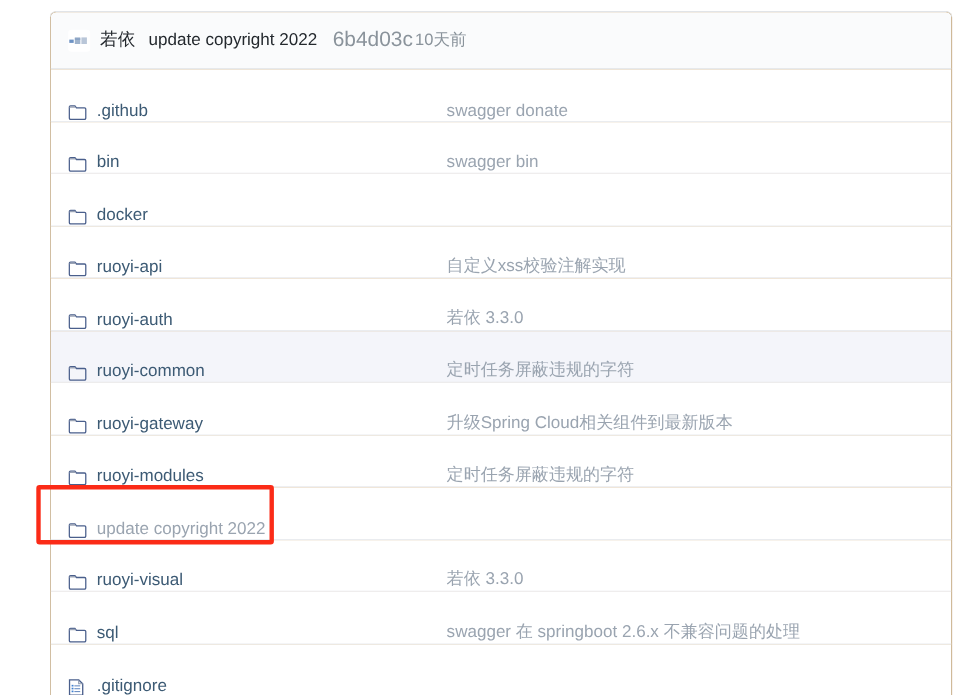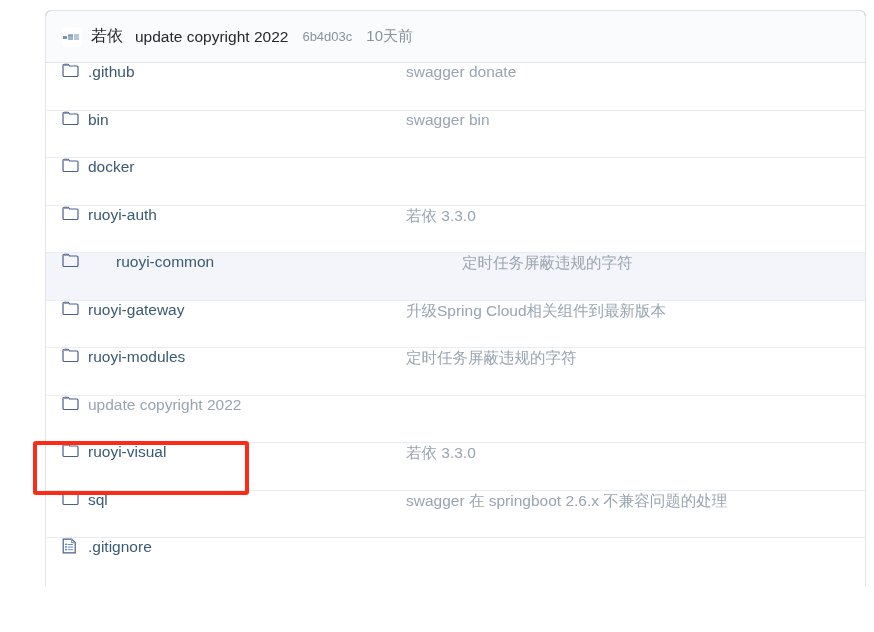--- a/index.html
+++ b/index.html
@@ -66,45 +66,44 @@
     cursor: pointer;
   }
   .commit-message {
     font-size: 15.5px;
     color: #24292e;
     margin-right: 14px;
     white-space: nowrap;
     cursor: pointer;
   }
   .commit-sha {
-    font-size: 13px;
+    font-size: 19px;
     color: #8a939b;
-    margin-right: 14px;
+    margin-right: 2px;
     white-space: nowrap;
     cursor: pointer;
   }
   .commit-time {
     font-size: 15px;
     color: #8a939b;
     white-space: nowrap;
   }
 
   
   .file-row {
     height: 47.5px;
     display: flex;
-    align-items: flex-start;
+    align-items: flex-end;
     padding: 0 16px;
     box-sizing: border-box;
     border-bottom: 1px solid #eaecef;
     background: #ffffff;
   }
   .file-row.highlight {
     background: #f4f5fa;
-    gap: 28px;
   }
   .file-row:last-child {
     border-bottom: none;
   }
 
   .icon-cell {
     width: 26px;
     flex: 0 0 26px;
     display: flex;
     align-items: center;
@@ -192,20 +191,30 @@
         </span>
         <span class="name-cell">docker</span>
       </div>
       <div class="file-row">
         <span class="icon-cell">
           <svg class="ic" width="17" height="15" viewBox="0 0 17 15" aria-hidden="true">
             <path d="M1 2.5 A1.2 1.2 0 0 1 2.2 1.3 H6.1 L7.5 3.0 H14.8 A1.2 1.2 0 0 1 16 4.2 V12.3 A1.2 1.2 0 0 1 14.8 13.5 H2.2 A1.2 1.2 0 0 1 1 12.3 Z" fill="none" stroke="#4a5f8c" stroke-width="1.2"></path>
             <path d="M1.2 2.6 A1 1 0 0 1 2.2 1.6 H6.0 L7.3 3.0 H2.0 A0.9 0.9 0 0 0 1.2 3.8 Z" fill="#9aa3b5"></path>
           </svg>
         </span>
+        <span class="name-cell">ruoyi-api</span>
+        <span class="msg-cell">自定义xss校验注解实现</span>
+      </div>
+      <div class="file-row">
+        <span class="icon-cell">
+          <svg class="ic" width="17" height="15" viewBox="0 0 17 15" aria-hidden="true">
+            <path d="M1 2.5 A1.2 1.2 0 0 1 2.2 1.3 H6.1 L7.5 3.0 H14.8 A1.2 1.2 0 0 1 16 4.2 V12.3 A1.2 1.2 0 0 1 14.8 13.5 H2.2 A1.2 1.2 0 0 1 1 12.3 Z" fill="none" stroke="#4a5f8c" stroke-width="1.2"></path>
+            <path d="M1.2 2.6 A1 1 0 0 1 2.2 1.6 H6.0 L7.3 3.0 H2.0 A0.9 0.9 0 0 0 1.2 3.8 Z" fill="#9aa3b5"></path>
+          </svg>
+        </span>
         <span class="name-cell">ruoyi-auth</span>
         <span class="msg-cell">若依 3.3.0</span>
       </div>
       <div class="file-row highlight">
         <span class="icon-cell">
           <svg class="ic" width="17" height="15" viewBox="0 0 17 15" aria-hidden="true">
             <path d="M1 2.5 A1.2 1.2 0 0 1 2.2 1.3 H6.1 L7.5 3.0 H14.8 A1.2 1.2 0 0 1 16 4.2 V12.3 A1.2 1.2 0 0 1 14.8 13.5 H2.2 A1.2 1.2 0 0 1 1 12.3 Z" fill="none" stroke="#4a5f8c" stroke-width="1.2"></path>
             <path d="M1.2 2.6 A1 1 0 0 1 2.2 1.6 H6.0 L7.3 3.0 H2.0 A0.9 0.9 0 0 0 1.2 3.8 Z" fill="#9aa3b5"></path>
           </svg>
         </span>

